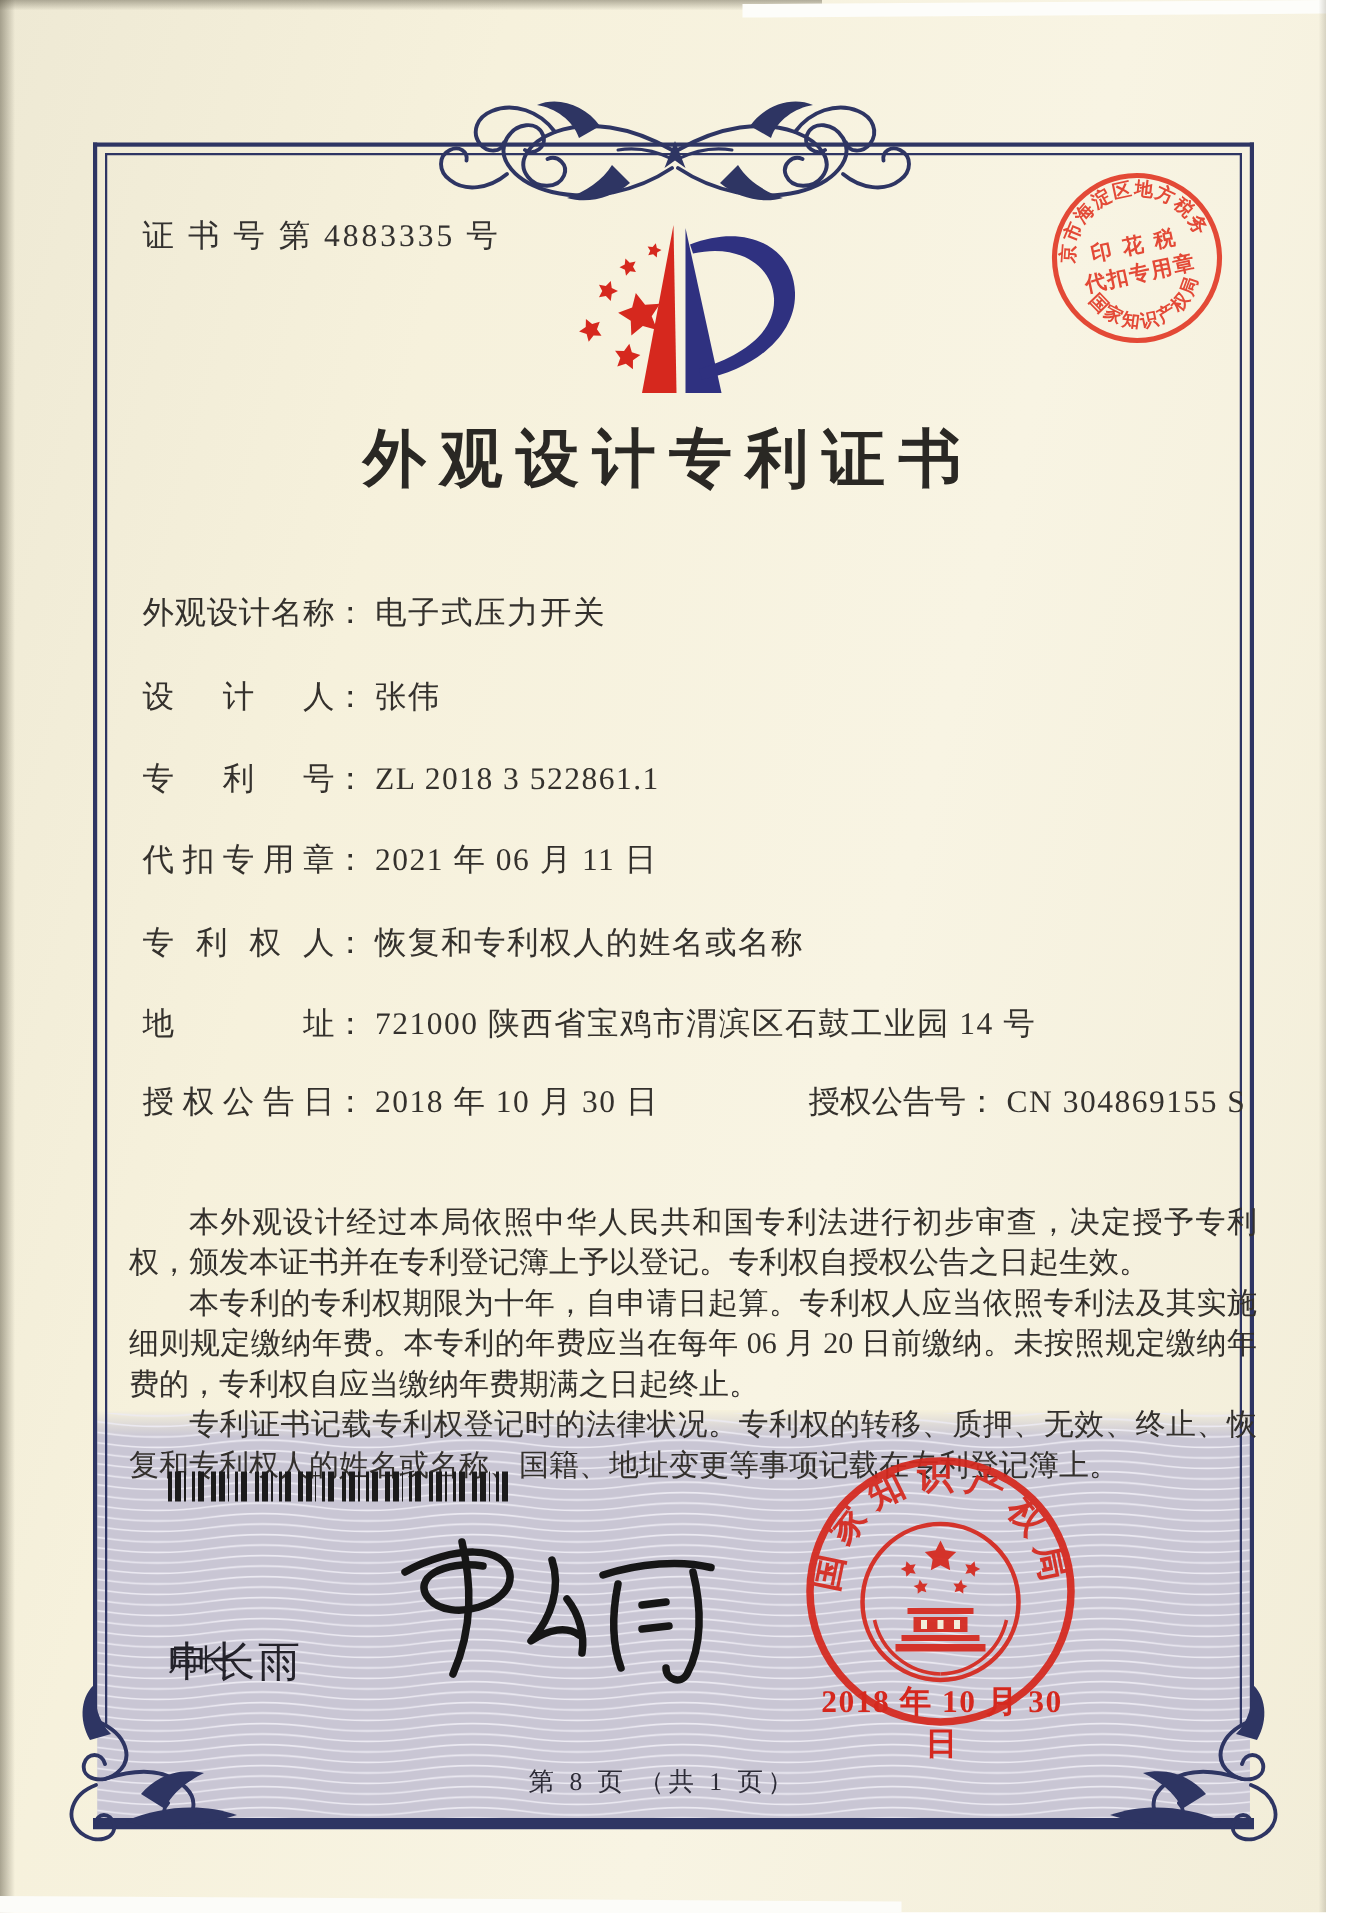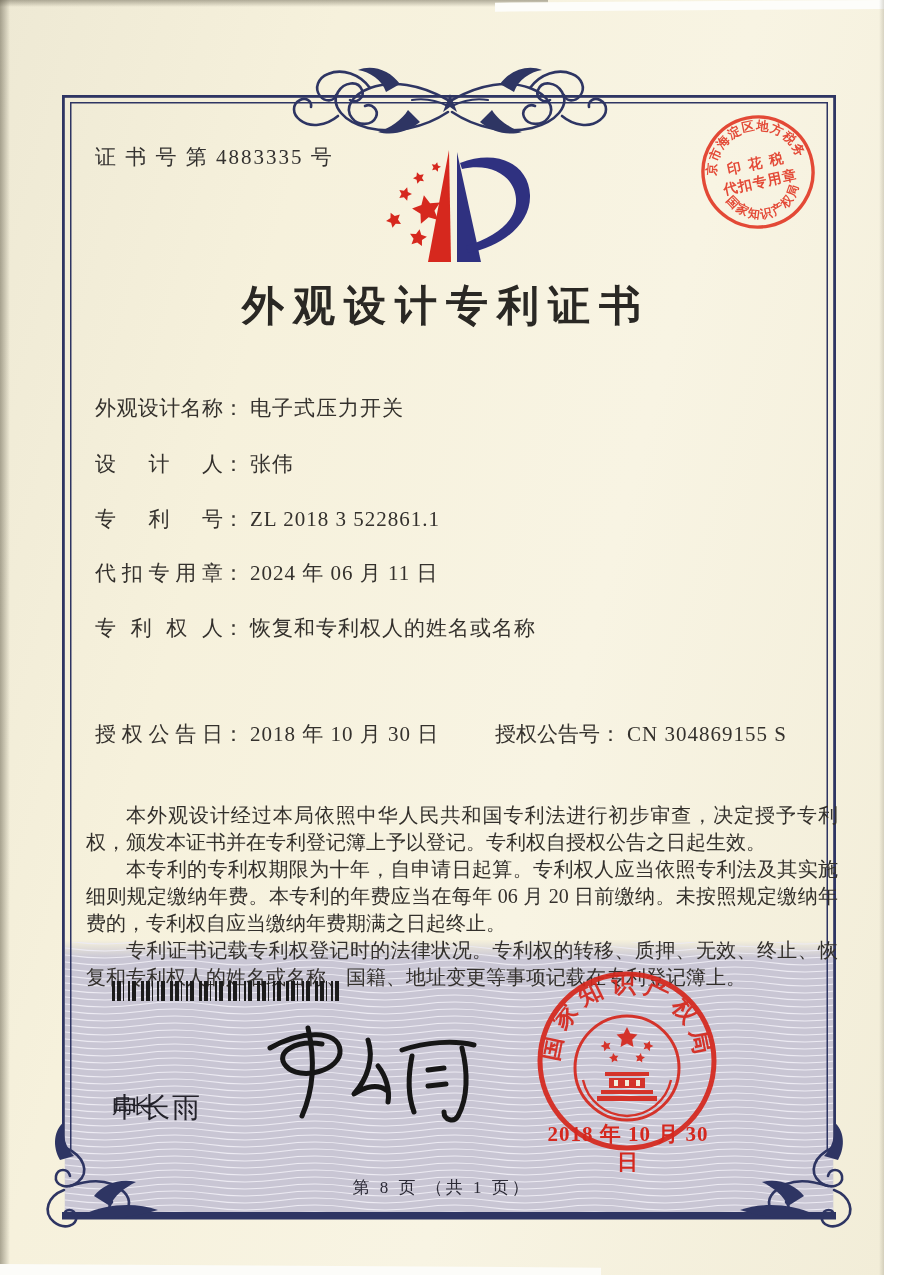--- a/index.html
+++ b/index.html
@@ -28,21 +28,21 @@
     letter-spacing:9px;padding-left:8px;color:#2a2824;}
 
   .logo{position:absolute;left:372px;top:148px;}
   .tax-stamp{position:absolute;left:694px;top:108px;}
   .seal{position:absolute;left:534px;top:968px;}
   .signature{position:absolute;left:252px;top:1018px;}
 
   .frow{position:absolute;left:95px;font-size:21px;white-space:nowrap;color:#34312d;}
   .flabel{display:inline-block;width:128px;text-align:justify;text-align-last:justify;}
   .fvalue{margin-left:6px;letter-spacing:1px;}
-  .grant-no{position:absolute;left:400px;top:0;}
+  .grant-no{position:absolute;left:444px;top:0;}
 
   .paras{position:absolute;left:86px;top:758px;width:752px;font-size:20px;line-height:27px;
     text-align:justify;color:#33302c;margin-top:44px;}
   .paras p{margin:0;text-indent:2em;}
 
   .barcode{position:absolute;left:112px;top:981px;width:230px;height:20px;
     background:repeating-linear-gradient(90deg,
       #1b1b1b 0 3px,transparent 3px 5px,
       #1b1b1b 5px 9px,transparent 9px 11px,
       #1b1b1b 11px 12px,transparent 12px 16px,
@@ -167,24 +167,27 @@
   <div class="frow" style="top:394px">
     <span class="flabel">外观设计名称</span><span>：</span><span class="fvalue">电子式压力开关</span>
   </div>
   <div class="frow" style="top:450px">
     <span class="flabel">设计人</span><span>：</span><span class="fvalue">张伟</span>
   </div>
   <div class="frow" style="top:505px">
     <span class="flabel">专利号</span><span>：</span><span class="fvalue">ZL 2018 3 522861.1</span>
   </div>
   <div class="frow" style="top:559px">
-    <span class="flabel">代扣专用章</span><span>：</span><span class="fvalue">2024 年 06 月 11 日</span>
+    <span class="flabel">代扣专用章</span><span>：</span><span class="fvalue">2021 年 06 月 11 日</span>
   </div>
   <div class="frow" style="top:614px">
     <span class="flabel">专利权人</span><span>：</span><span class="fvalue">恢复和专利权人的姓名或名称</span>
+  </div>
+  <div class="frow" style="top:668px">
+    <span class="flabel">地址</span><span>：</span><span class="fvalue">721000 陕西省宝鸡市渭滨区石鼓工业园 14 号</span>
   </div>
   <div class="frow" style="top:720px;width:740px">
     <span class="flabel">授权公告日</span><span>：</span><span class="fvalue">2018 年 10 月 30 日</span>
     <span class="grant-no"><span>授权公告号</span><span>：</span><span class="fvalue">CN 304869155 S</span></span>
   </div>
 
   <div class="paras">
     <p>本外观设计经过本局依照中华人民共和国专利法进行初步审查，决定授予专利权，颁发本证书并在专利登记簿上予以登记。专利权自授权公告之日起生效。</p>
     <p>本专利的专利权期限为十年，自申请日起算。专利权人应当依照专利法及其实施细则规定缴纳年费。本专利的年费应当在每年 06 月 20 日前缴纳。未按照规定缴纳年费的，专利权自应当缴纳年费期满之日起终止。</p>
     <p>专利证书记载专利权登记时的法律状况。专利权的转移、质押、无效、终止、恢复和专利权人的姓名或名称、国籍、地址变更等事项记载在专利登记簿上。</p>

